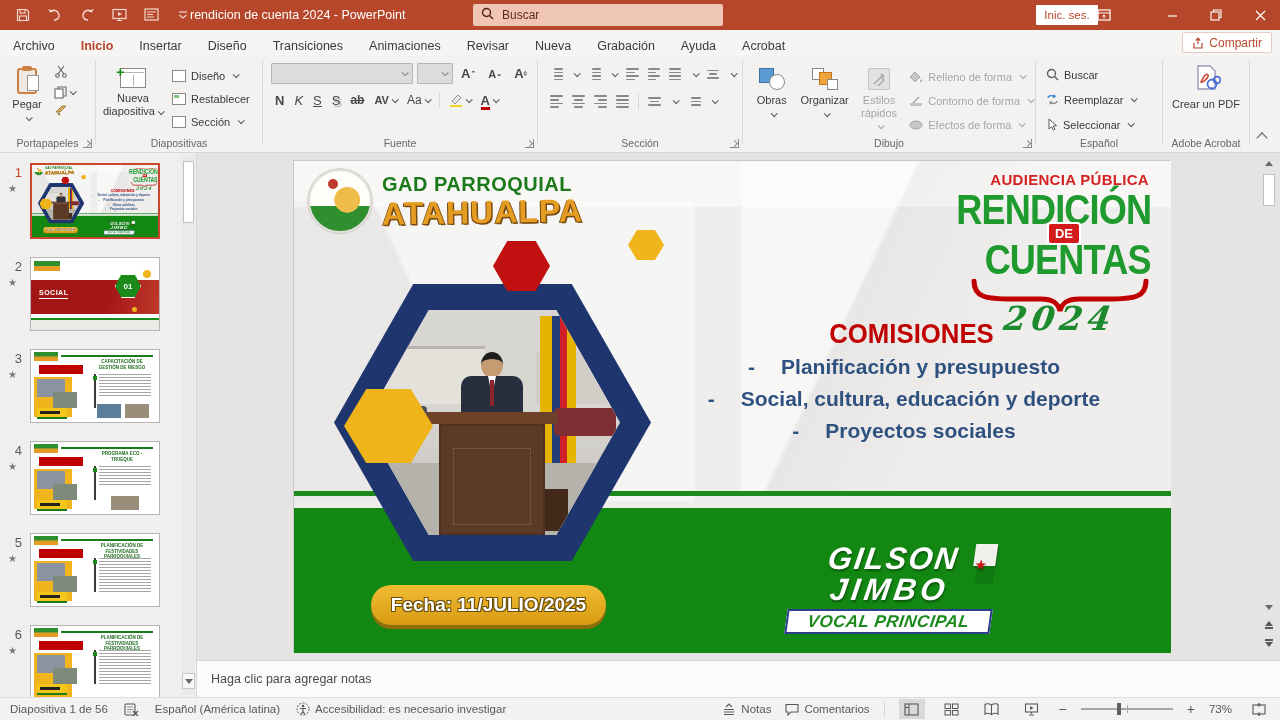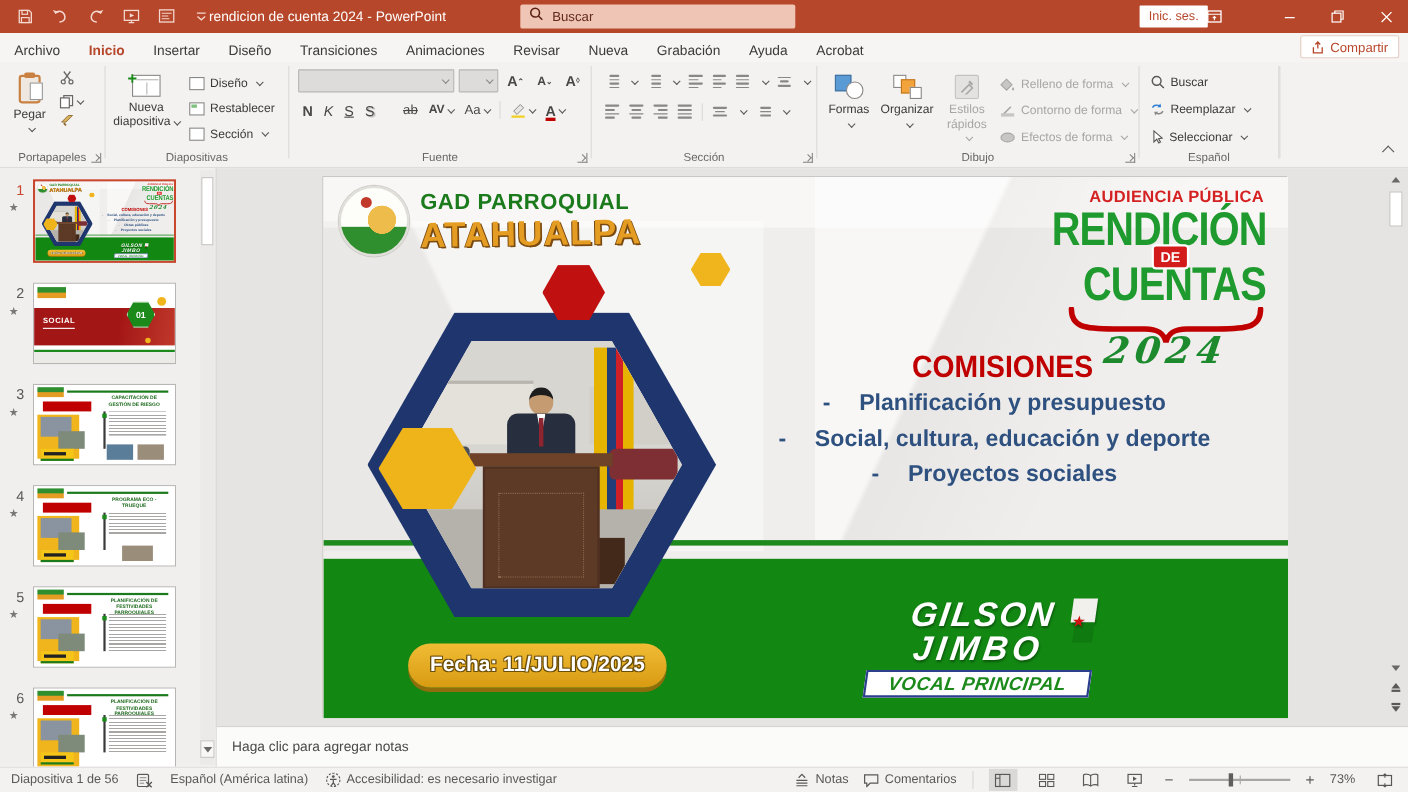--- a/index.html
+++ b/index.html
@@ -417,21 +417,21 @@
           </div>
         <span class="fbtn">A<sup style="font-size:7px;">⌃</sup></span>
         <span class="fbtn" style="font-size:11px;">A<sup style="font-size:7px;">⌄</sup></span>
         <span class="fbtn">A<sub style="font-size:7px;">◊</sub></span>
       </div>
       <div style="display:flex;align-items:center;gap:2px;padding:8px 6px 0 8px;">
         <span class="fbtn">N</span>
         <span class="fbtn" style="font-style:italic;font-weight:normal;">K</span>
         <span class="fbtn" style="text-decoration:underline;font-weight:normal;">S</span>
         <span class="fbtn" style="font-weight:normal;text-shadow:1.5px 1.5px 1px #aaa;">S</span>
-        <span class="fbtn" style="text-decoration:line-through;font-weight:normal;font-size:12px;margin-left:16px;">ab</span>
+        <span class="fbtn" style="text-decoration:line-through;font-weight:bold;font-size:12px;">ab</span>
         <span class="fbtn" style="font-size:11px;">
             <span>AV</span>
             <span class="dd"></span>
           </span>
         <span class="fbtn" style="font-weight:normal;font-size:12px;">
             <span>Aa</span>
             <span class="dd"></span>
           </span>
         <span style="width:1px;height:16px;background:#dcdad8;margin:0 3px;"></span>
         <span class="fbtn" style="position:relative;">
@@ -537,21 +537,21 @@
     </div>
     <div class="rgsep"></div>
 
     <div class="rgroup" style="width:292px">
       <div style="display:flex;padding:6px 2px 0 10px;gap:10px;">
         <div class="bigbtn" style="width:48px">
           <span style="position:relative;display:inline-block;width:26px;height:22px;">
             <span style="position:absolute;left:0;top:0;width:15px;height:15px;background:#5b9bd5;border:1px solid #41719c;"></span>
             <span style="position:absolute;right:0;bottom:0;width:16px;height:16px;border-radius:50%;background:#fff;border:1px solid #8a8886;"></span>
           </span>
-          <span><span>Formas</span><br><span class="dd"></span></span>
+          <span><span>Obras</span><br><span class="dd"></span></span>
         </div>
         <div class="bigbtn" style="width:56px">
           <span style="position:relative;display:inline-block;width:26px;height:22px;">
             <span style="position:absolute;left:0;top:0;width:12px;height:12px;background:#fff;border:1px solid #8a8886;"></span>
             <span style="position:absolute;left:7px;top:4px;width:13px;height:13px;background:#f2a33c;border:1px solid #c07820;"></span>
             <span style="position:absolute;right:0;bottom:0;width:11px;height:11px;background:#fff;border:1px solid #8a8886;"></span>
           </span>
           <span><span>Organizar</span><br><span class="dd"></span></span>
         </div>
         <div class="bigbtn gray" style="width:52px">
@@ -618,20 +618,34 @@
               <path d="M3 1 L3 11 L5.6 8.6 L7.4 12 L9 11.2 L7.2 8 L10.5 7.6 Z" fill="#fff" stroke="#5a5856" stroke-width="1"></path>
             </svg>
           <span>Seleccionar</span>
             <span class="dd"></span>
         </div>
       </div>
       <div class="rg-label">Español</div>
     </div>
     <div class="rgsep"></div>
 
+    <div class="rgroup" style="width:86px">
+      <div class="bigbtn" style="padding-top:8px;">
+        <span style="position:relative;display:inline-block;width:30px;height:30px;">
+          <svg width="30" height="30" viewBox="0 0 30 30">
+              <path d="M7 2 h12 l5 5 v18 h-17 z" fill="#fff" stroke="#9a98b6" stroke-width="1.4"></path>
+              <path d="M10 18 c3-7 6-9 7-7 c1 2-5 8-7 7 z" fill="none" stroke="#d04a3a" stroke-width="1.6"></path>
+              <circle cx="21" cy="20" r="4.5" fill="none" stroke="#4a6fd4" stroke-width="1.8"></circle>
+              <circle cx="26" cy="16" r="3.4" fill="none" stroke="#4a6fd4" stroke-width="1.8"></circle>
+            </svg>
+        </span>
+        <span>Crear un PDF</span>
+      </div>
+      <div class="rg-label">Adobe Acrobat</div>
+    </div>
     <div class="rgsep"></div>
 
     <div class="rgroup" style="flex:1;">
       <span style="position:absolute;right:14px;bottom:10px;width:8px;height:8px;border-left:1.6px solid #5a5856;border-top:1.6px solid #5a5856;transform:rotate(45deg);"></span>
     </div>
   </div>
 
   <div class="thumbs">
 
     <div class="trow" style="top:10px;">

